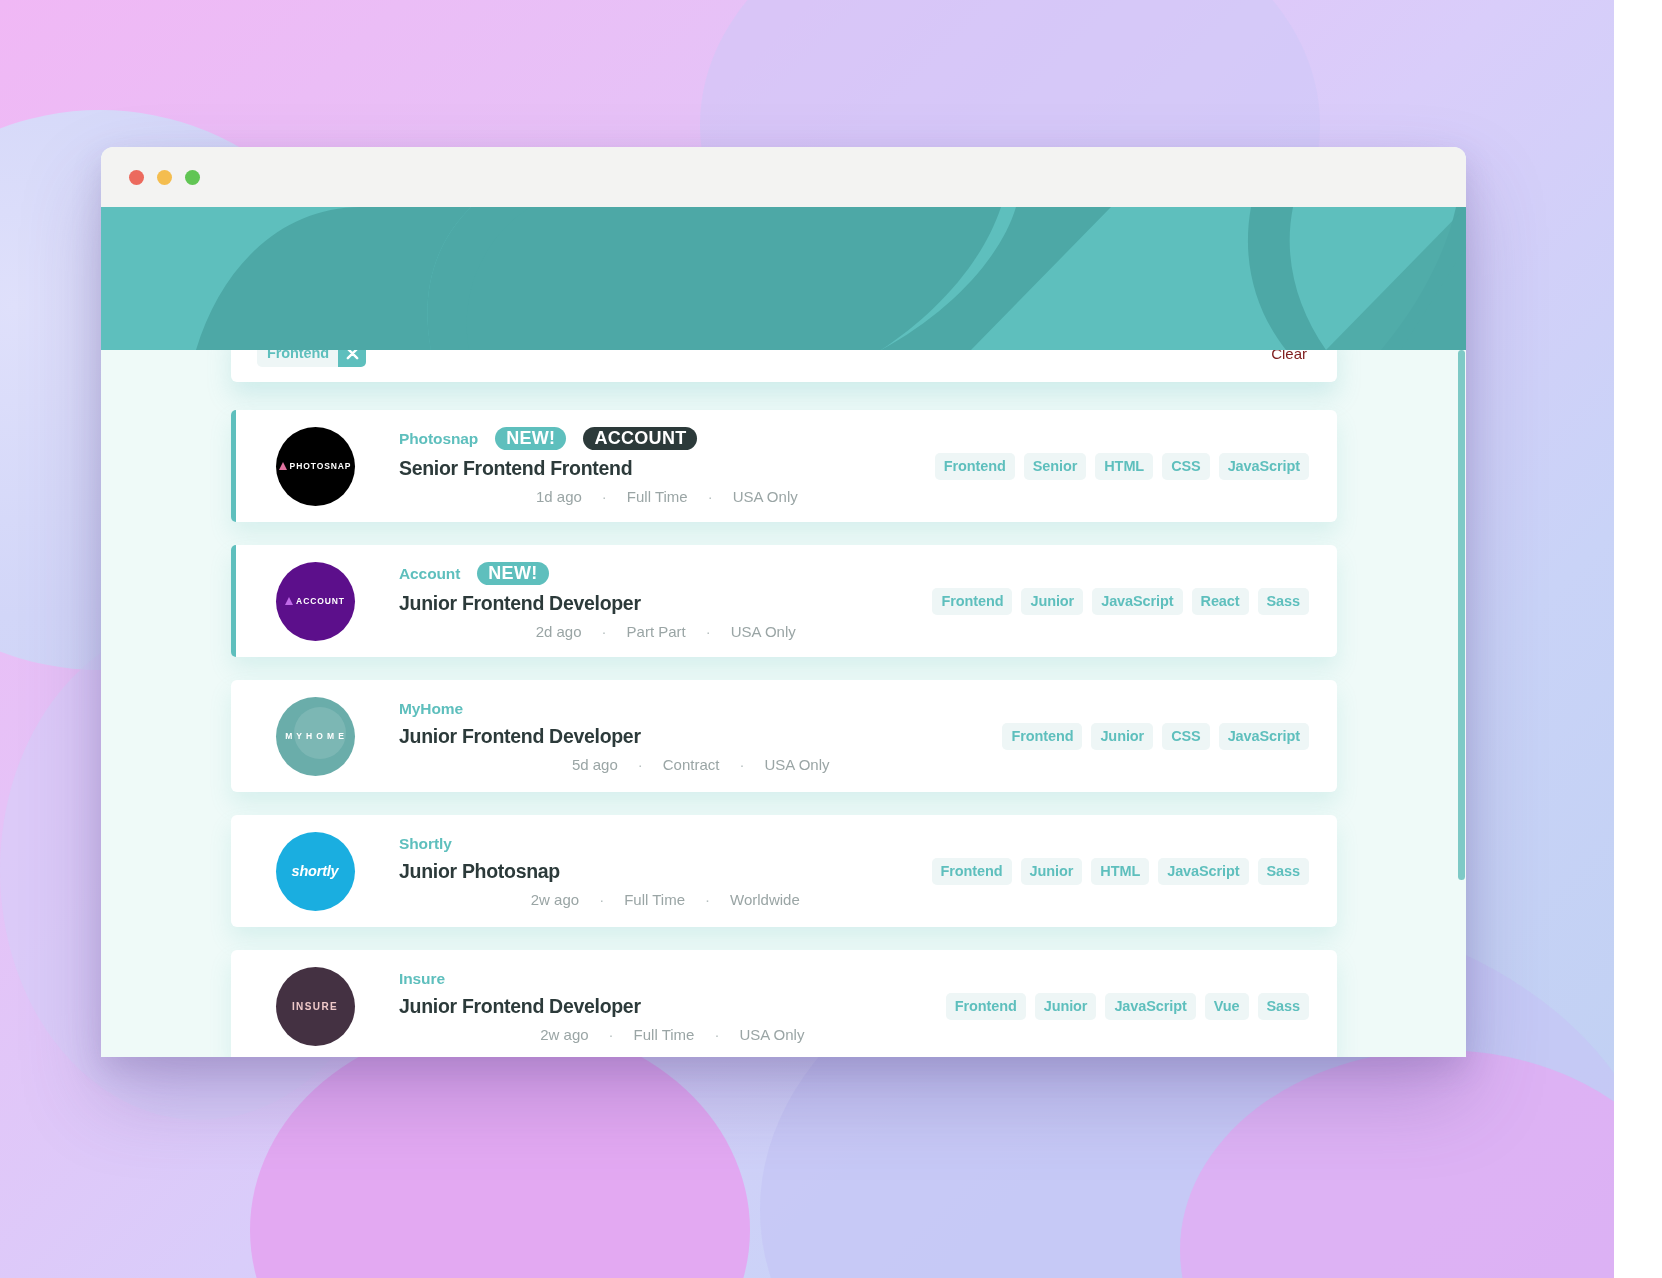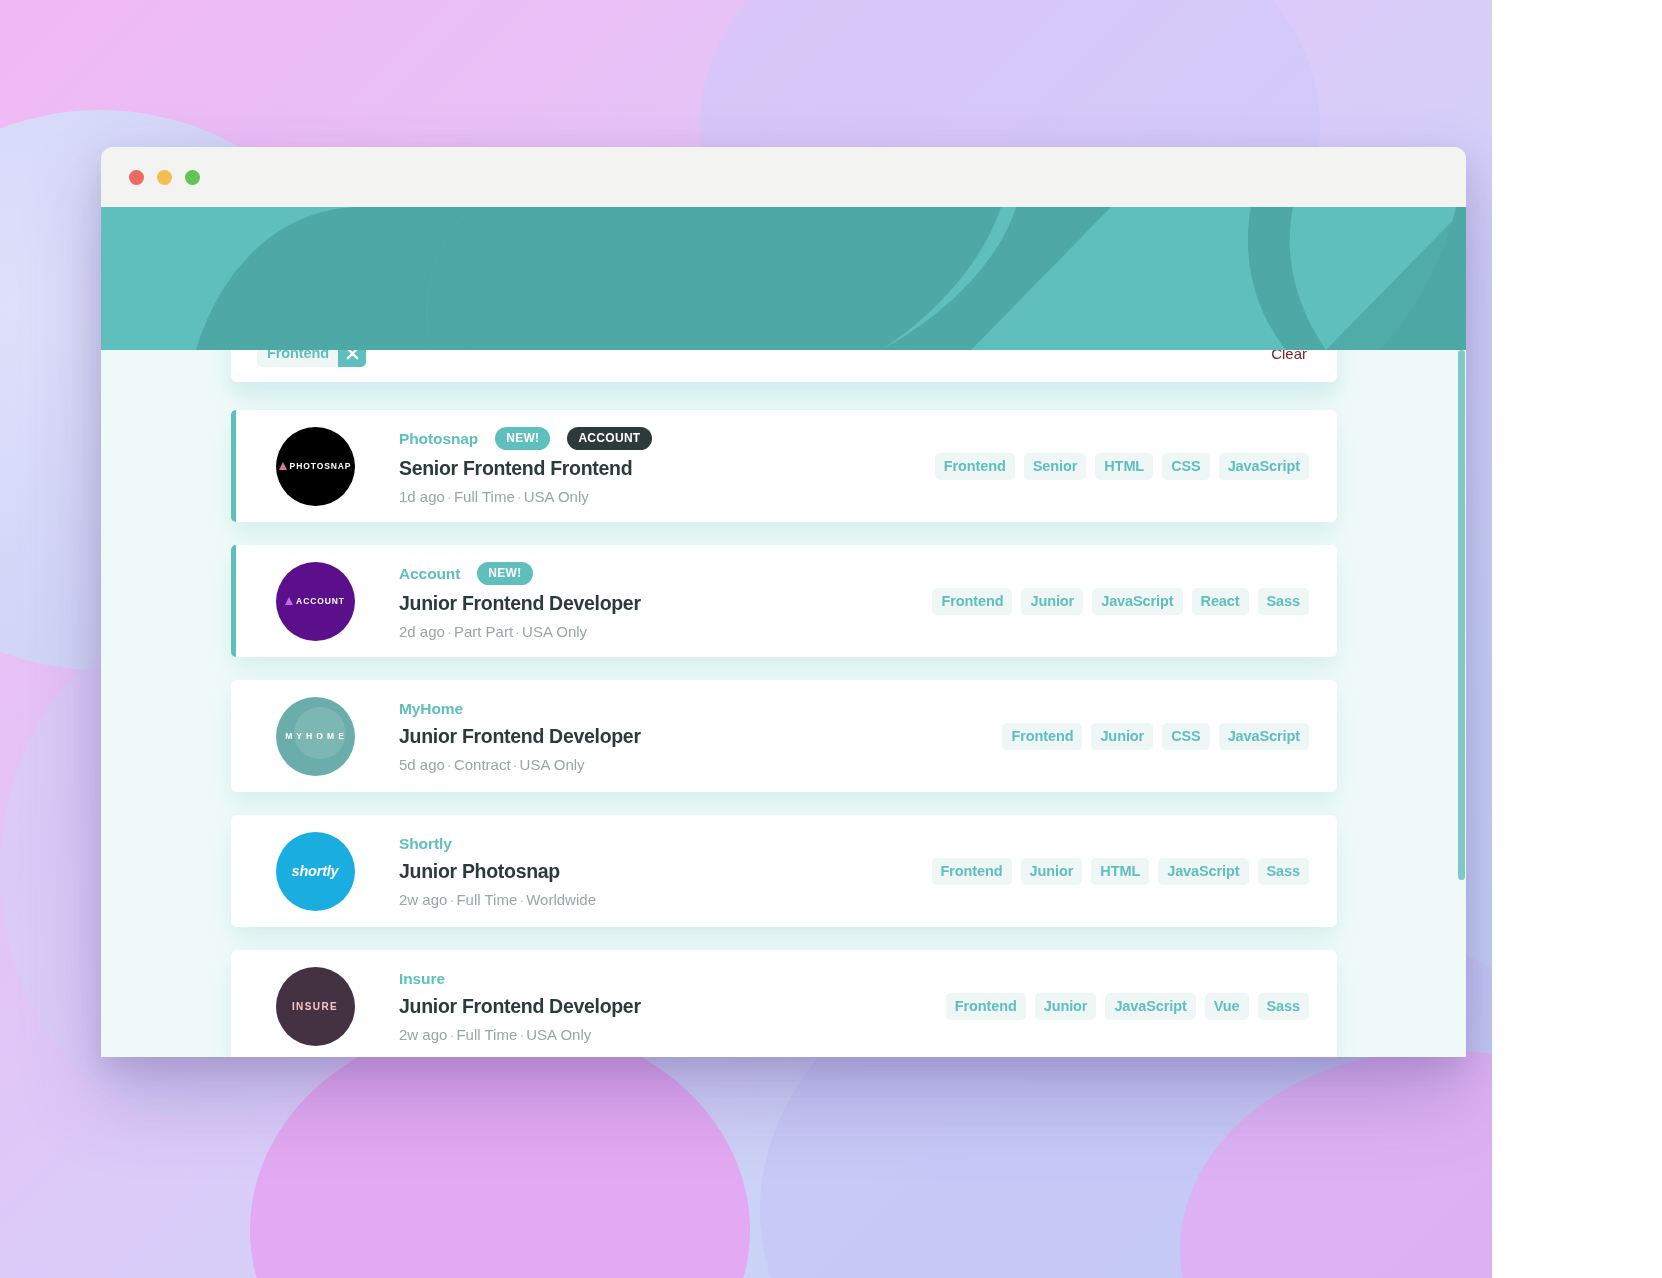--- a/index.html
+++ b/index.html
@@ -7,21 +7,21 @@
   html, body {
     width: 1662px;
     height: 1278px;
     overflow: hidden;
     font-family: "Liberation Sans", sans-serif;
   }
 
   
   #desktop {
     position: relative;
-    width: 1492px;
+    width: 1614px;
     height: 1278px;
     background: linear-gradient(135deg, #f0b8f5 0%, #e6c2f7 28%, #d9cdfa 52%, #c9d3f7 74%, #bfd0f2 100%);
     overflow: hidden;
   }
   .blob { position: absolute; border-radius: 50%; }
   .blob-1 { left: -180px; top: 110px; width: 560px; height: 560px;
     background: radial-gradient(circle at 35% 35%, #dfe0fb 0%, #d2d6f8 60%, #cdd4f6 100%); }
   .blob-2 { left: 700px; top: -110px; width: 620px; height: 470px;
     background: rgba(205,200,248,0.55); }
   .blob-3 { left: 250px; top: 1020px; width: 500px; height: 420px;
@@ -217,39 +217,40 @@
     letter-spacing: -0.1px;
   }
   .badge {
     display: inline-flex;
     align-items: center;
     height: 23px;
     padding: 0 11px 1px 11px;
     border-radius: 12px;
     color: #ffffff;
     font-weight: bold;
-    font-size: 12px;
+    font-size: 18px;
     letter-spacing: 0.3px;
   }
   .badge-new { background: #5ebfbd; }
   .badge-featured { background: #2c3a3a; }
 
   .job-title {
     font-size: 19.5px;
     font-weight: bold;
     color: #2c3a3a;
     letter-spacing: -0.3px;
     margin-bottom: 8px;
   }
   .job-meta-bottom {
     font-size: 15px;
     color: #9aa5a5;
     display: flex;
     align-items: center;
-    gap: 2px;
+    gap: 20px;
+    justify-content: center;
   }
   .meta-sep { font-size: 15px; color: #b7c0c0; line-height: 1; }
 
   .tag-list {
     display: flex;
     align-items: center;
     gap: 9px;
     flex: 0 0 auto;
     flex-wrap: wrap;
     justify-content: flex-end;

